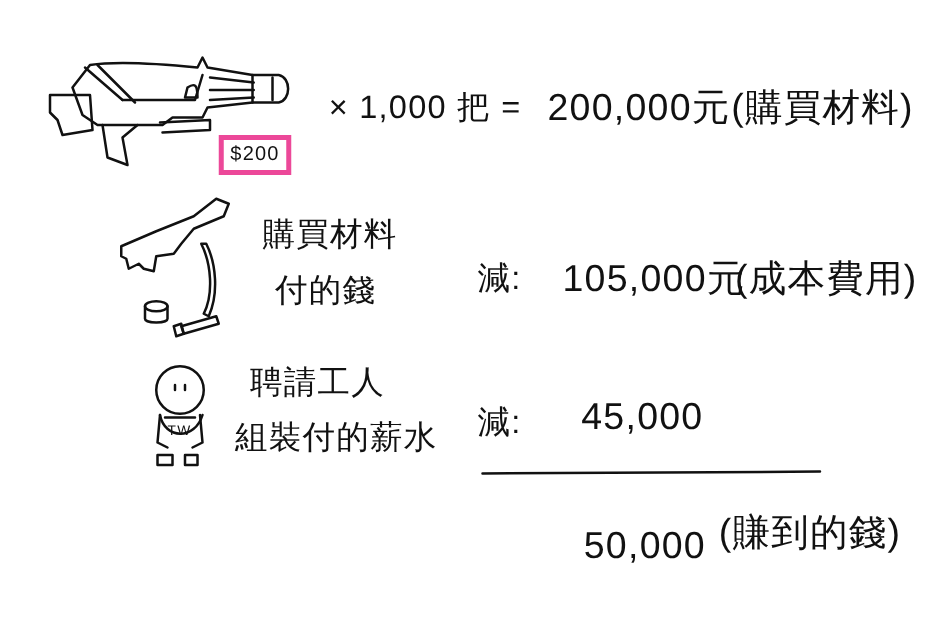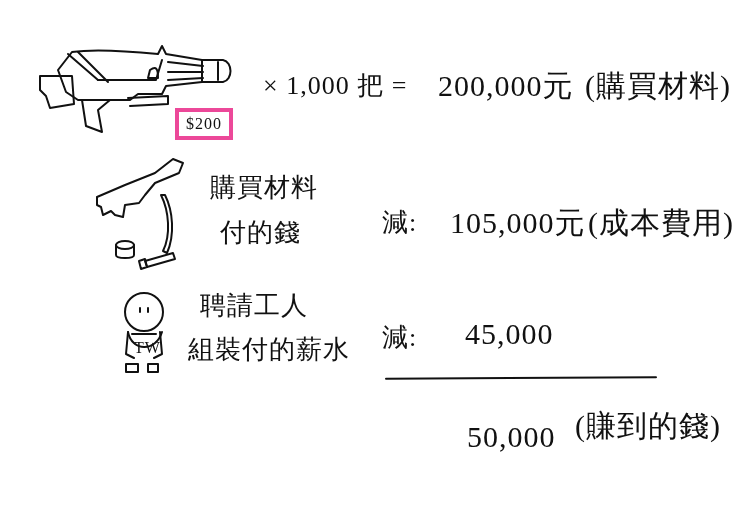--- a/index.html
+++ b/index.html
@@ -1,25 +1,25 @@
 <!DOCTYPE html>
 <html><head>
 <meta charset="utf-8">
 <style>
   html, body { margin:0; padding:0; background:#ffffff; }
   body { width:740px; height:514px; position:relative; overflow:hidden; font-family:"DejaVu Sans", sans-serif; color:#111; }
   .abs { position:absolute; }
-  .hand { font-family:Liberation Serif, serif; font-weight:300; color:#111; white-space:nowrap; letter-spacing:1px; }
+  .hand { font-family:Liberation Sans, sans-serif; font-weight:300; color:#111; white-space:nowrap; letter-spacing:1px; }
   .big { font-size:30px; }
   .mid { font-size:26px; }
   .rule { position:absolute; left:385px; top:377px; width:272px; height:2px; background:#111; border-radius:1px; transform:rotate(-0.3deg); }
   svg { position:absolute; overflow:visible; }
   svg * { fill:none; stroke:#111; stroke-width:2; stroke-linecap:round; stroke-linejoin:round; }
   .tag { position:absolute; left:175px; top:108px; width:50px; height:24px; border:4px solid #ec4899; font-size:16px; line-height:24px; text-align:center; }
-  .tw { font-size:16px; }
+  .tw { font-size:11px; }
 </style>
 </head>
 <body>
 
 <svg style="left:38px;top:40px;width:200px;height:80px" viewBox="0 0 200 80">
   <path d="M34 12 C60 8 100 12 120 14 L124 6 L128 14 L164 20 L185 20 C195 22 195 40 185 42 L164 42 L128 46 L124 54 L100 54 L92 60 L40 60 L28 52 L20 30 Z"></path>
   <path d="M30 14 L60 40 M40 12 L70 42"></path>
   <path d="M60 40 L118 40 L124 20"></path>
   <path d="M130 22 L165 26 M130 32 L165 32 M130 40 L165 38"></path>
   <path d="M164 20 L164 42 M180 22 L180 40"></path>

